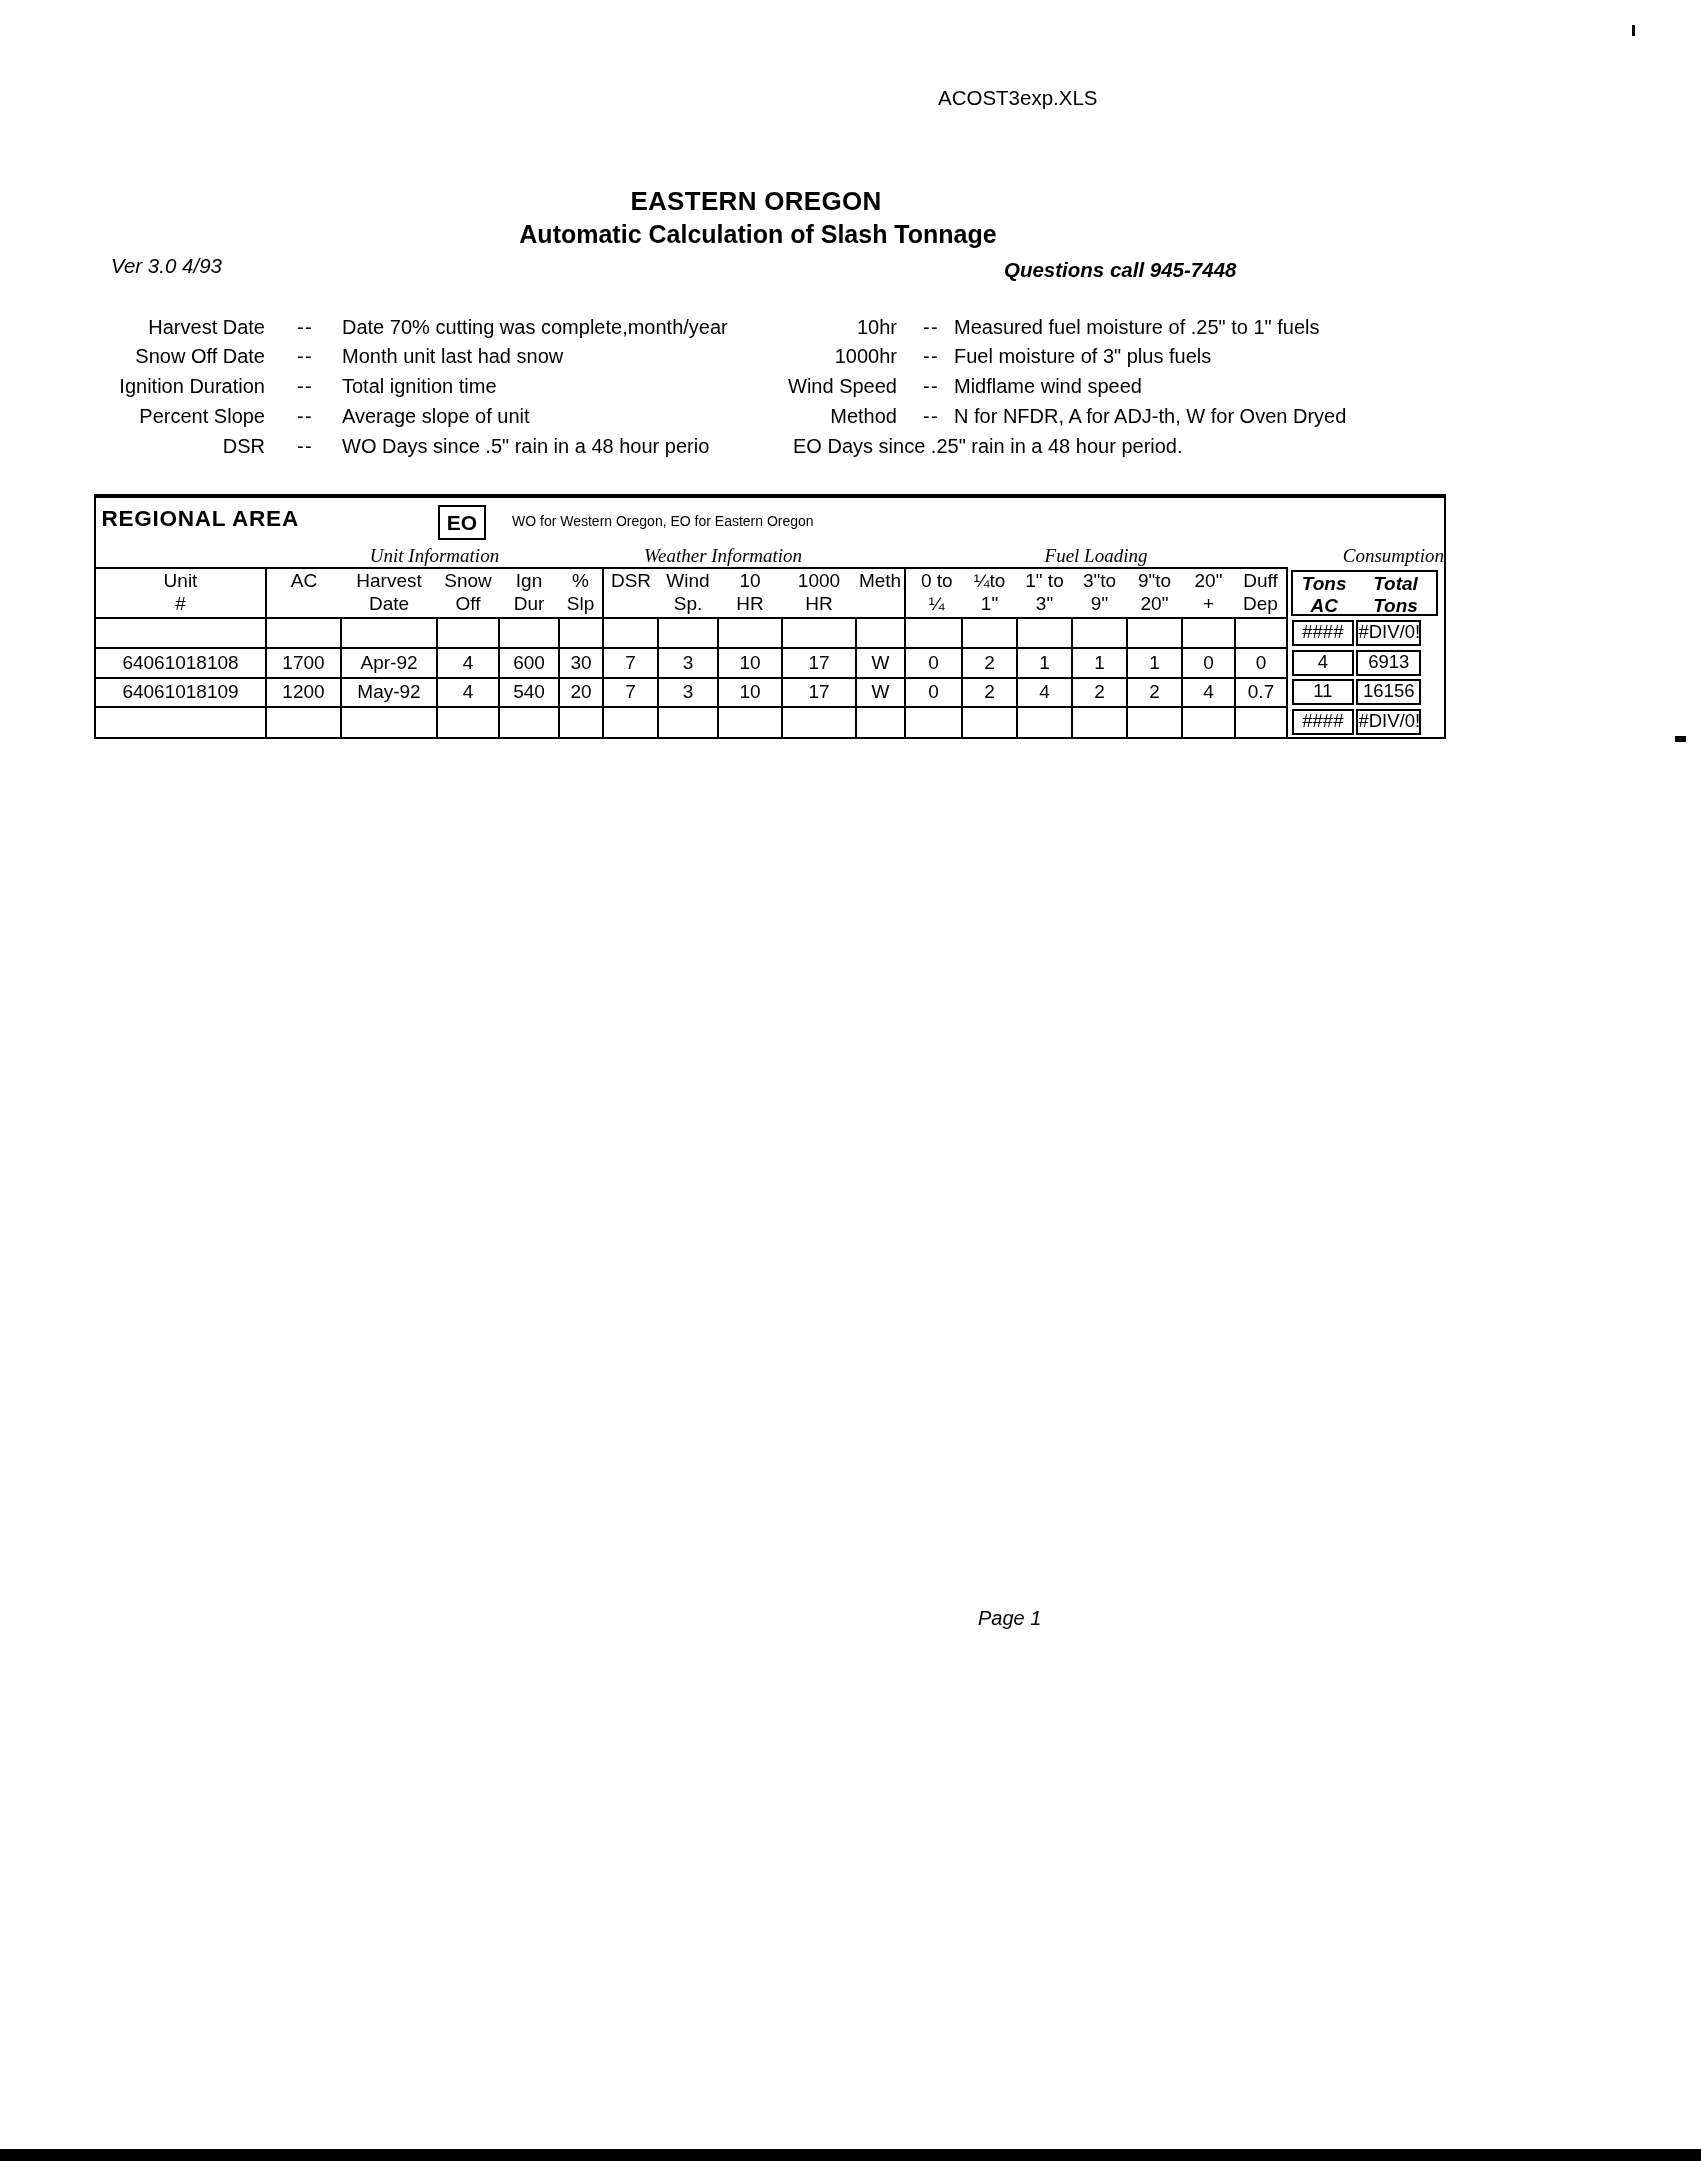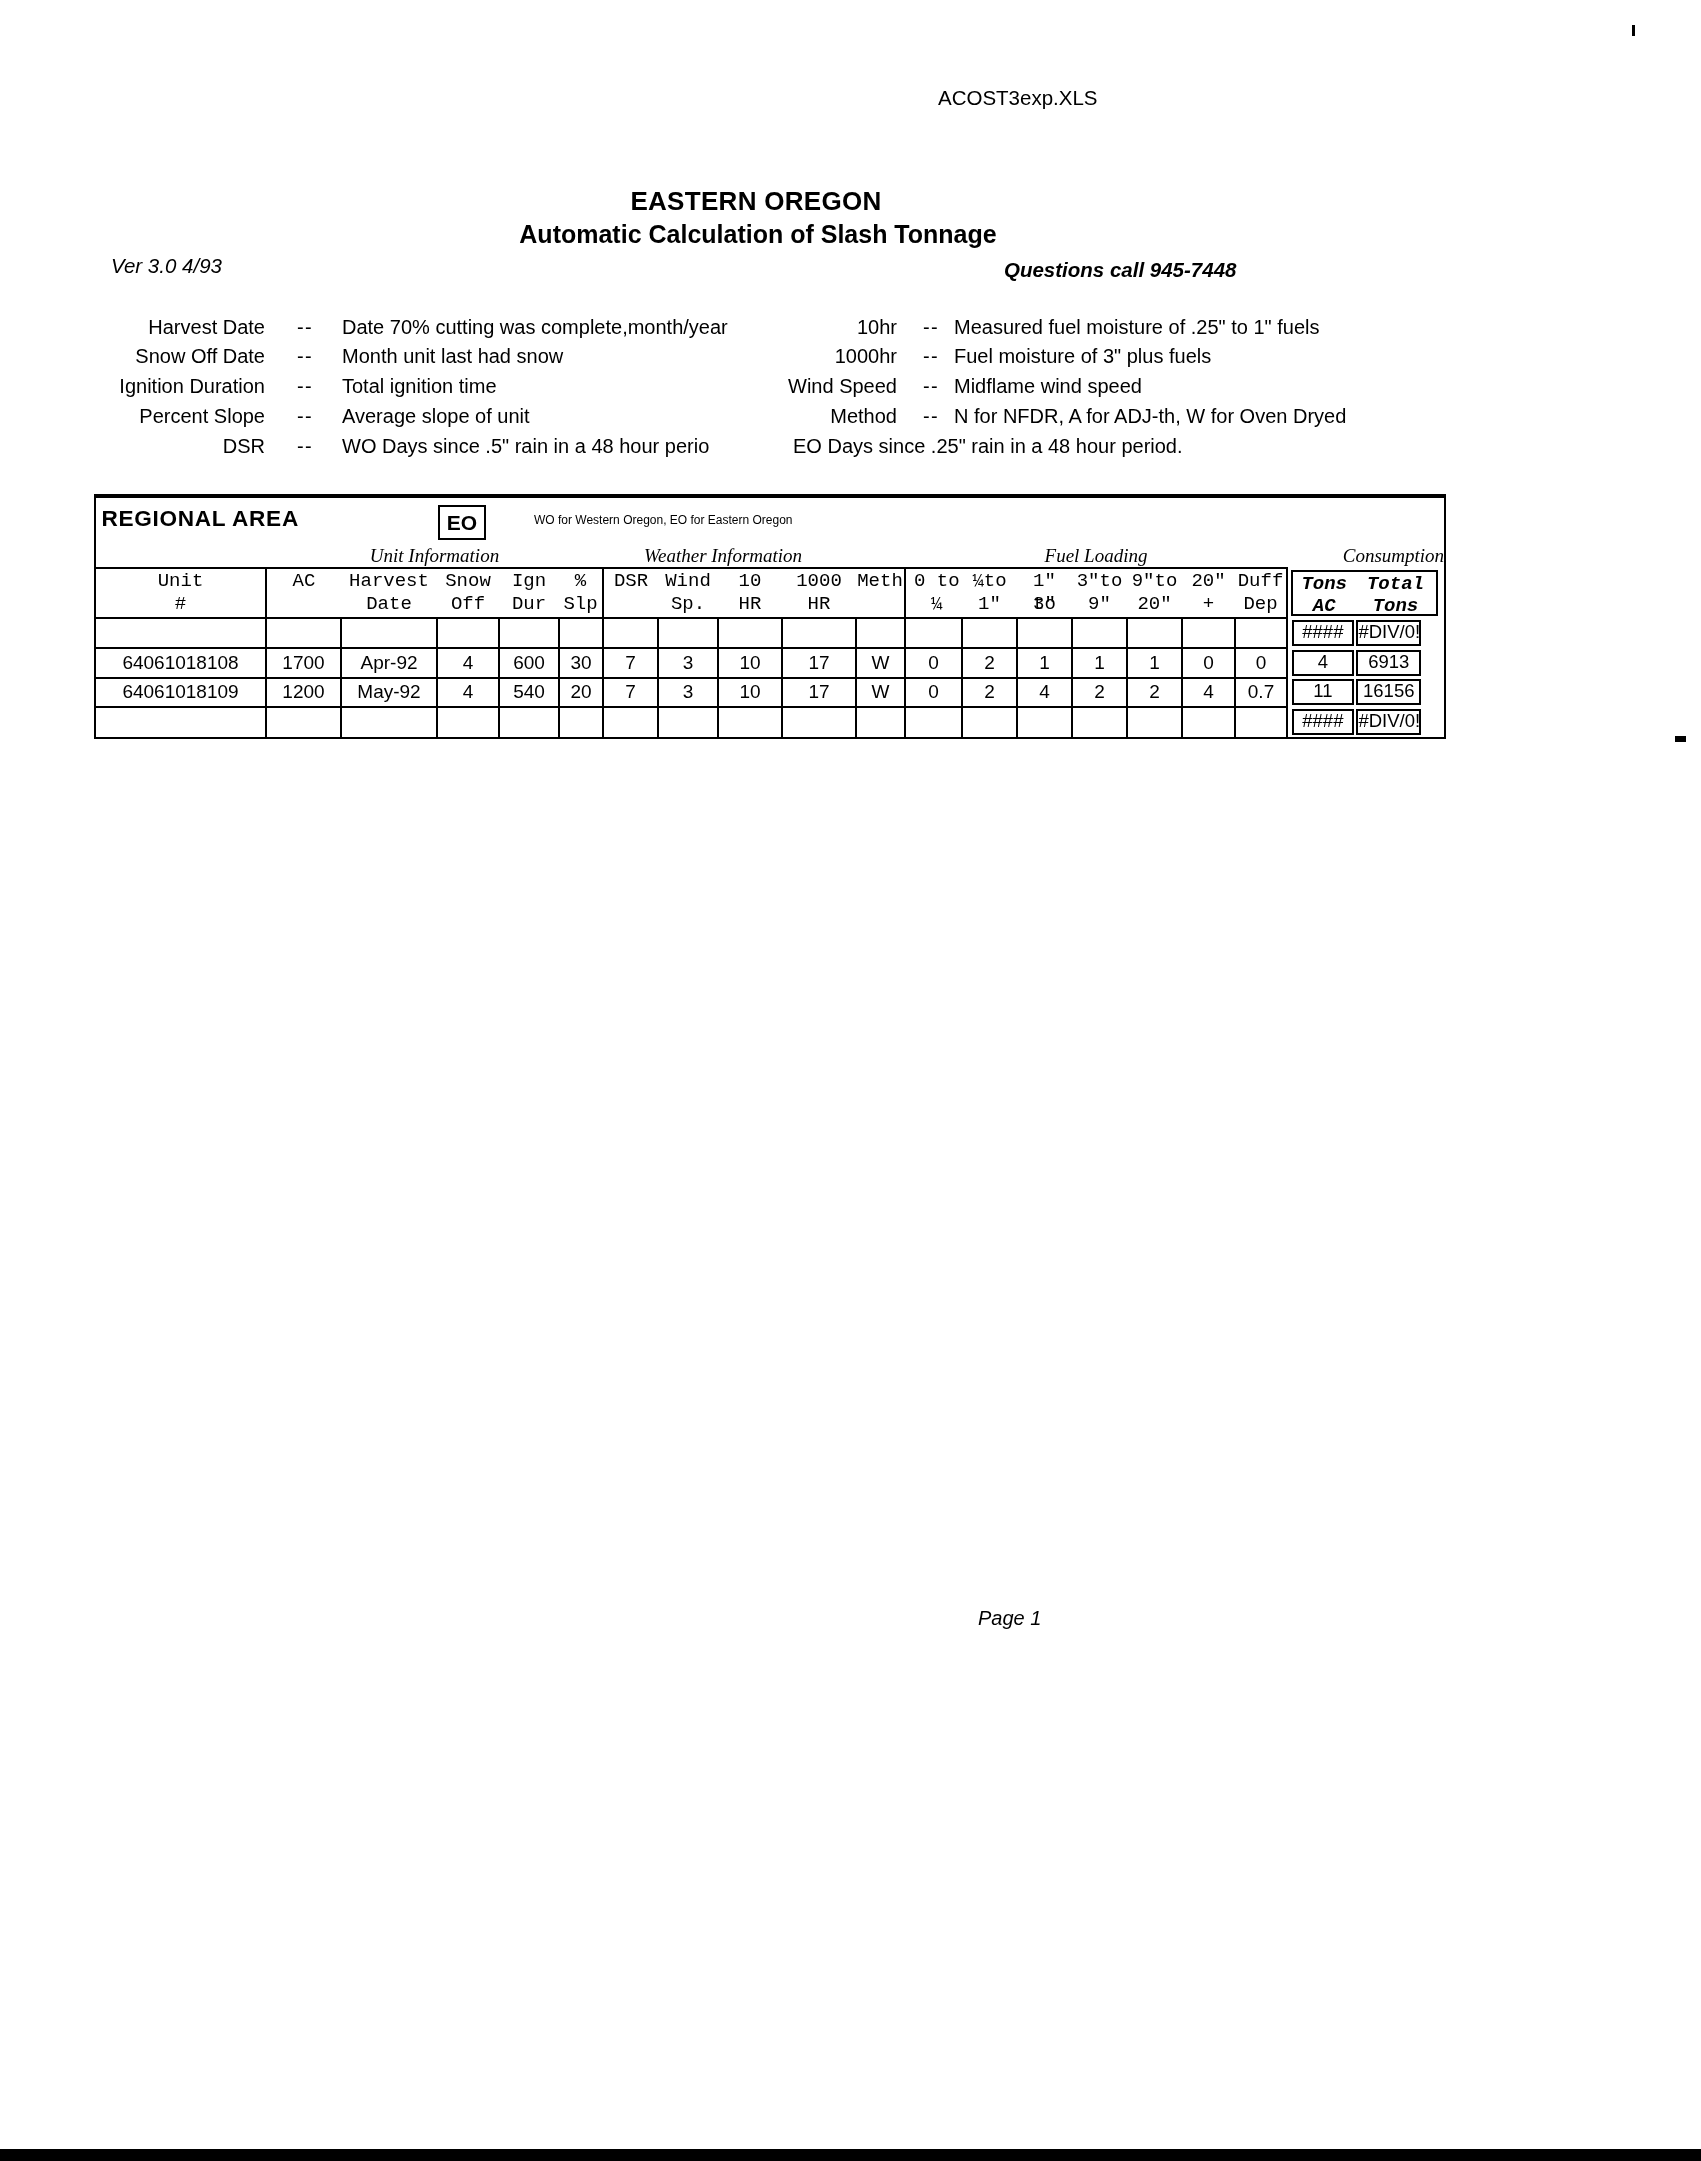--- a/index.html
+++ b/index.html
@@ -30,29 +30,29 @@
     position:absolute; left:94px; top:494px; width:1351px;
     border-collapse:collapse; table-layout:fixed; background:#fff;
     border:2.7px solid #000; border-top:4.1px solid #000;
   }
   table.main td { padding:0; text-align:center; vertical-align:middle; font-size:19px; overflow:visible; }
 
   .title-row td { height:46px; border:none; position:relative; text-align:left; }
   .ra-label { position:absolute; left:5.5px; top:8.2px; font-size:22.6px; font-weight:700; letter-spacing:0.7px; }
   .ra-box   { position:absolute; left:342px; top:6.8px; width:44px; height:31px; border:2.7px solid #000;
               font-size:21px; font-weight:700; text-align:center; line-height:31px; }
-  .ra-note  { position:absolute; left:438px; top:15px; font-size:12px; }
+  .ra-note  { position:absolute; left:416px; top:15px; font-size:14px; }
 
   .section-row td { height:23px; border:none; border-bottom:2.7px solid #000;
                     font-style:italic; font-size:19px; text-align:center;font-family:Liberation Serif, serif; }
   .section-row td.sec-blank { }
   .section-row td.sec-weather { padding-right:62px; }
   .section-row td.cons-sec { border-bottom:none;text-align:right; }
 
-  .header-row td { height:48px; border:none; border-bottom:2.7px solid #000; font-size:19px;font-family:Liberation Mono, monospace; }
+  .header-row td { height:48px; border:none; border-bottom:2.7px solid #000; font-size:19px; }
   .header-row td.gs { border-left:2.1px solid #000; }
   .h1,.h2 { line-height:22.6px; height:22.6px; text-align:center; }
   .header-row td.left2 .h1, .header-row td.left2 .h2 { text-align:center; padding-left:5.5px; }
 
   .header-row td.cons-th { border-bottom:none; padding:0.7px 0; }
   .header-row td.cons-th-a { border-left:2.1px solid #000; }
   .cons-hbox { border:2.7px solid #000; height:41px; font-weight:700; font-style:italic; padding-top:0.7px; }
   .cons-th-a .cons-hbox { border-right:none; margin-left:3.4px; }
   .cons-th-b .cons-hbox { border-left:none; margin-right:6.2px; }
 

